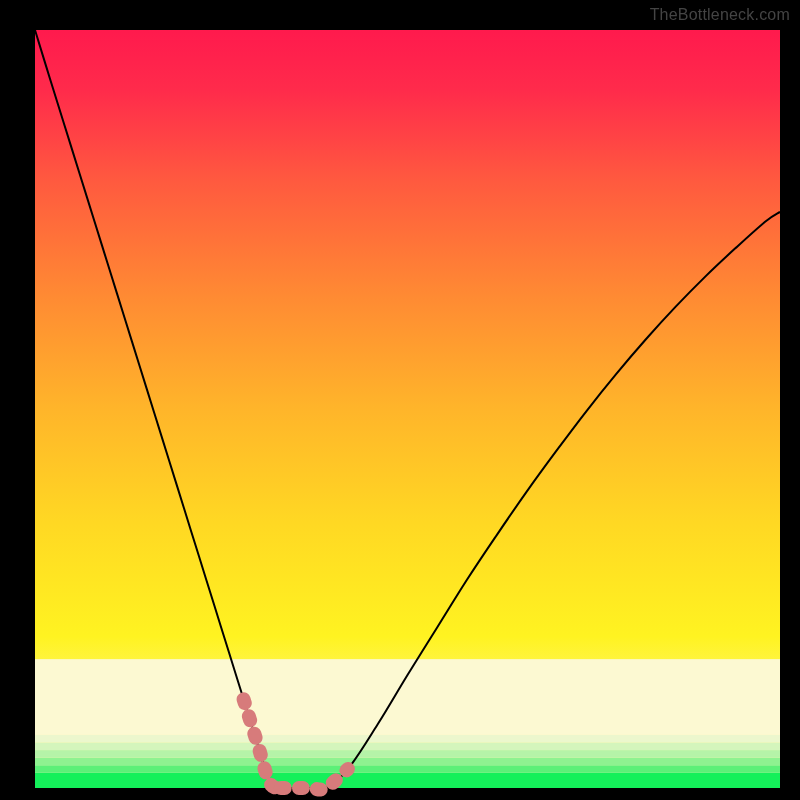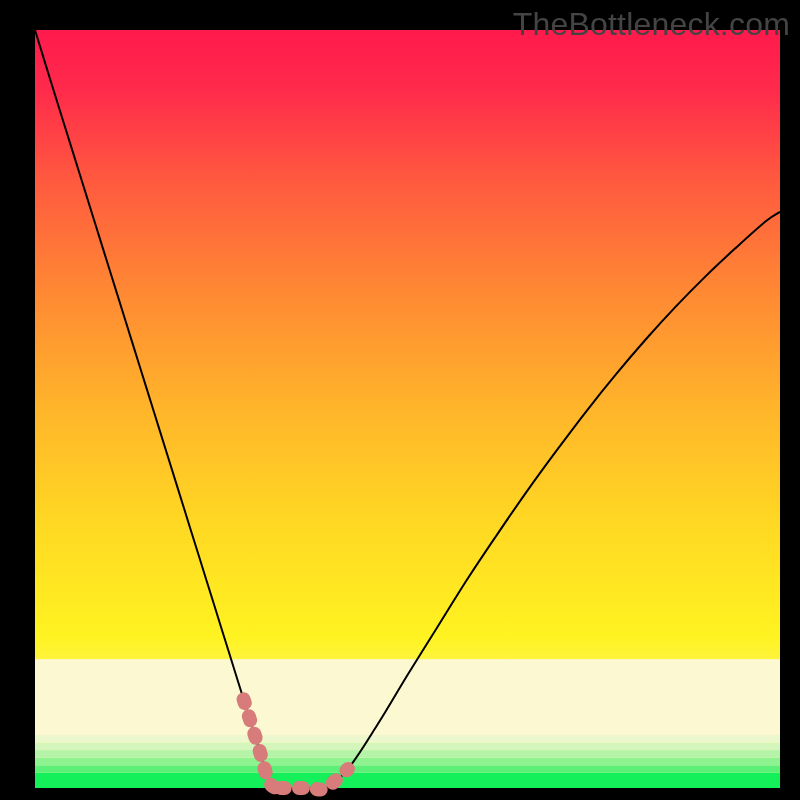--- a/index.html
+++ b/index.html
@@ -4,21 +4,21 @@
 <style>
   * { margin: 0; padding: 0; box-sizing: border-box; }
   html, body { width: 800px; height: 800px; overflow: hidden; background: #000; }
   .wrap { position: relative; width: 800px; height: 800px; }
   svg { display: block; }
   .watermark {
     position: absolute;
     top: 6px;
     right: 10px;
     font-family: Arial, Helvetica, sans-serif;
-    font-size: 32px;
+    font-size: 16px;
     color: #444;
     letter-spacing: 0.2px;
   }
 </style>
 </head>
 <body>
 
 <div class="wrap">
   <svg id="svg" width="800" height="800" viewBox="0 0 800 800">
       <defs>

